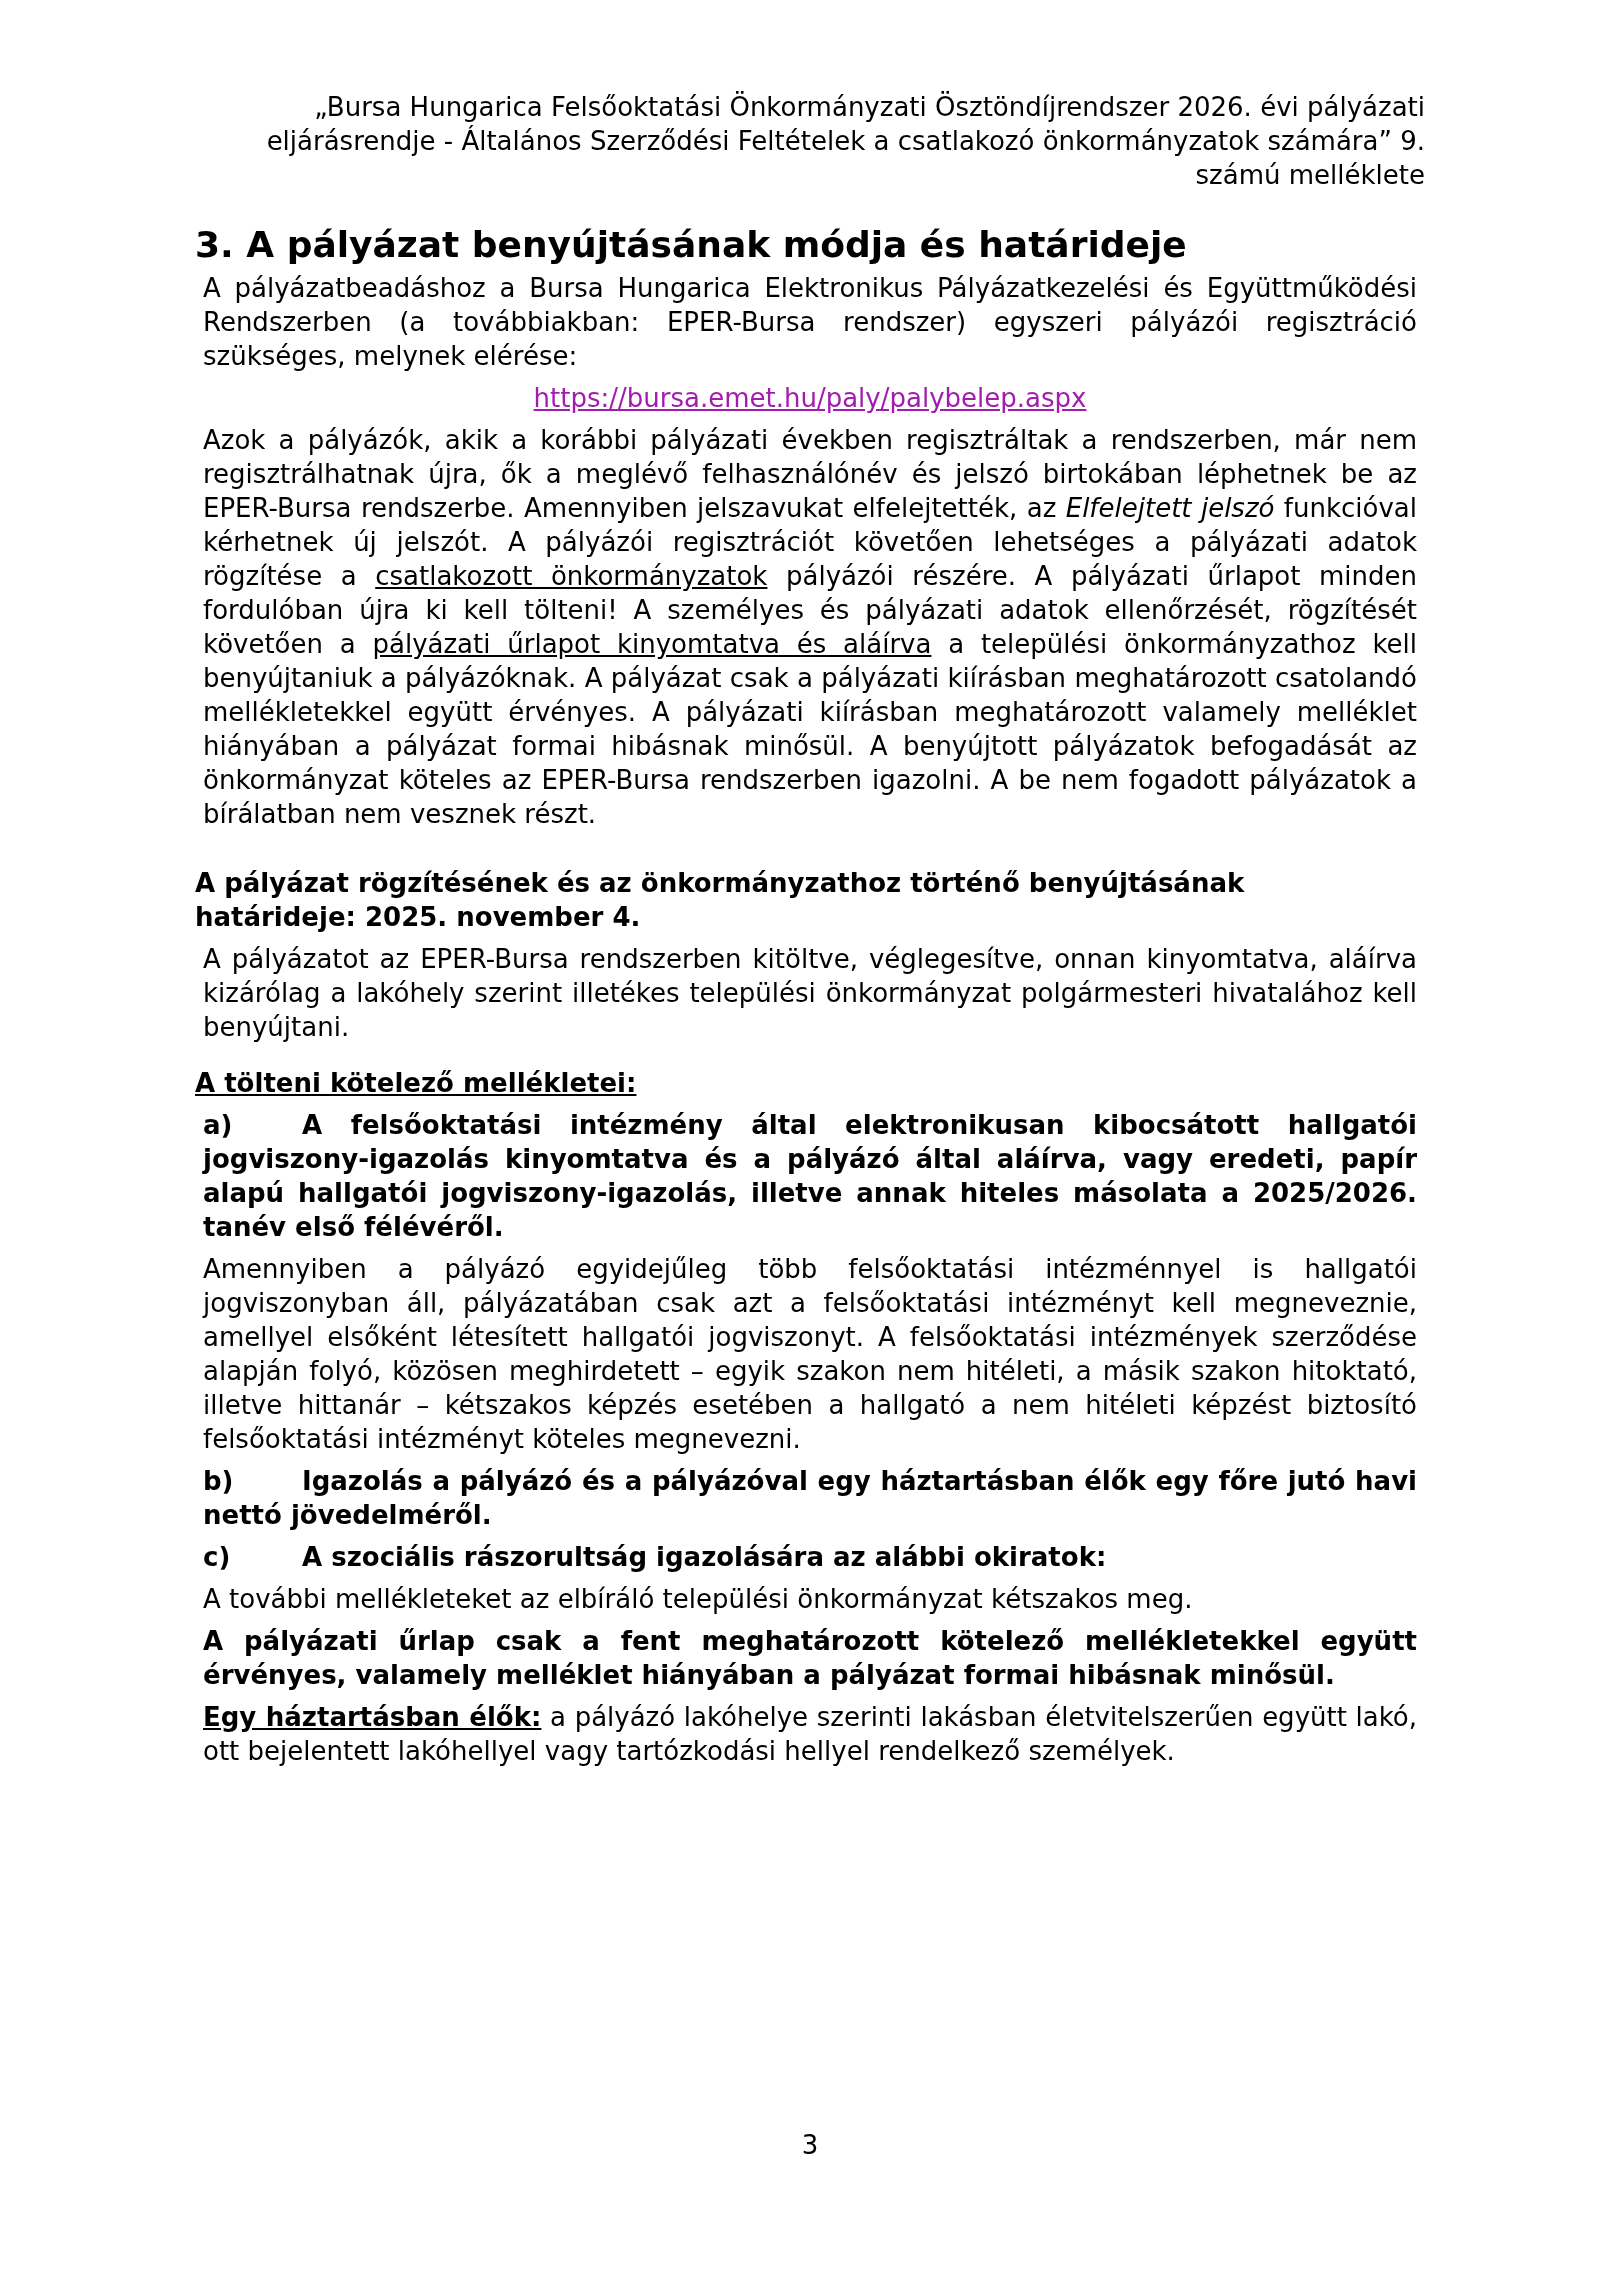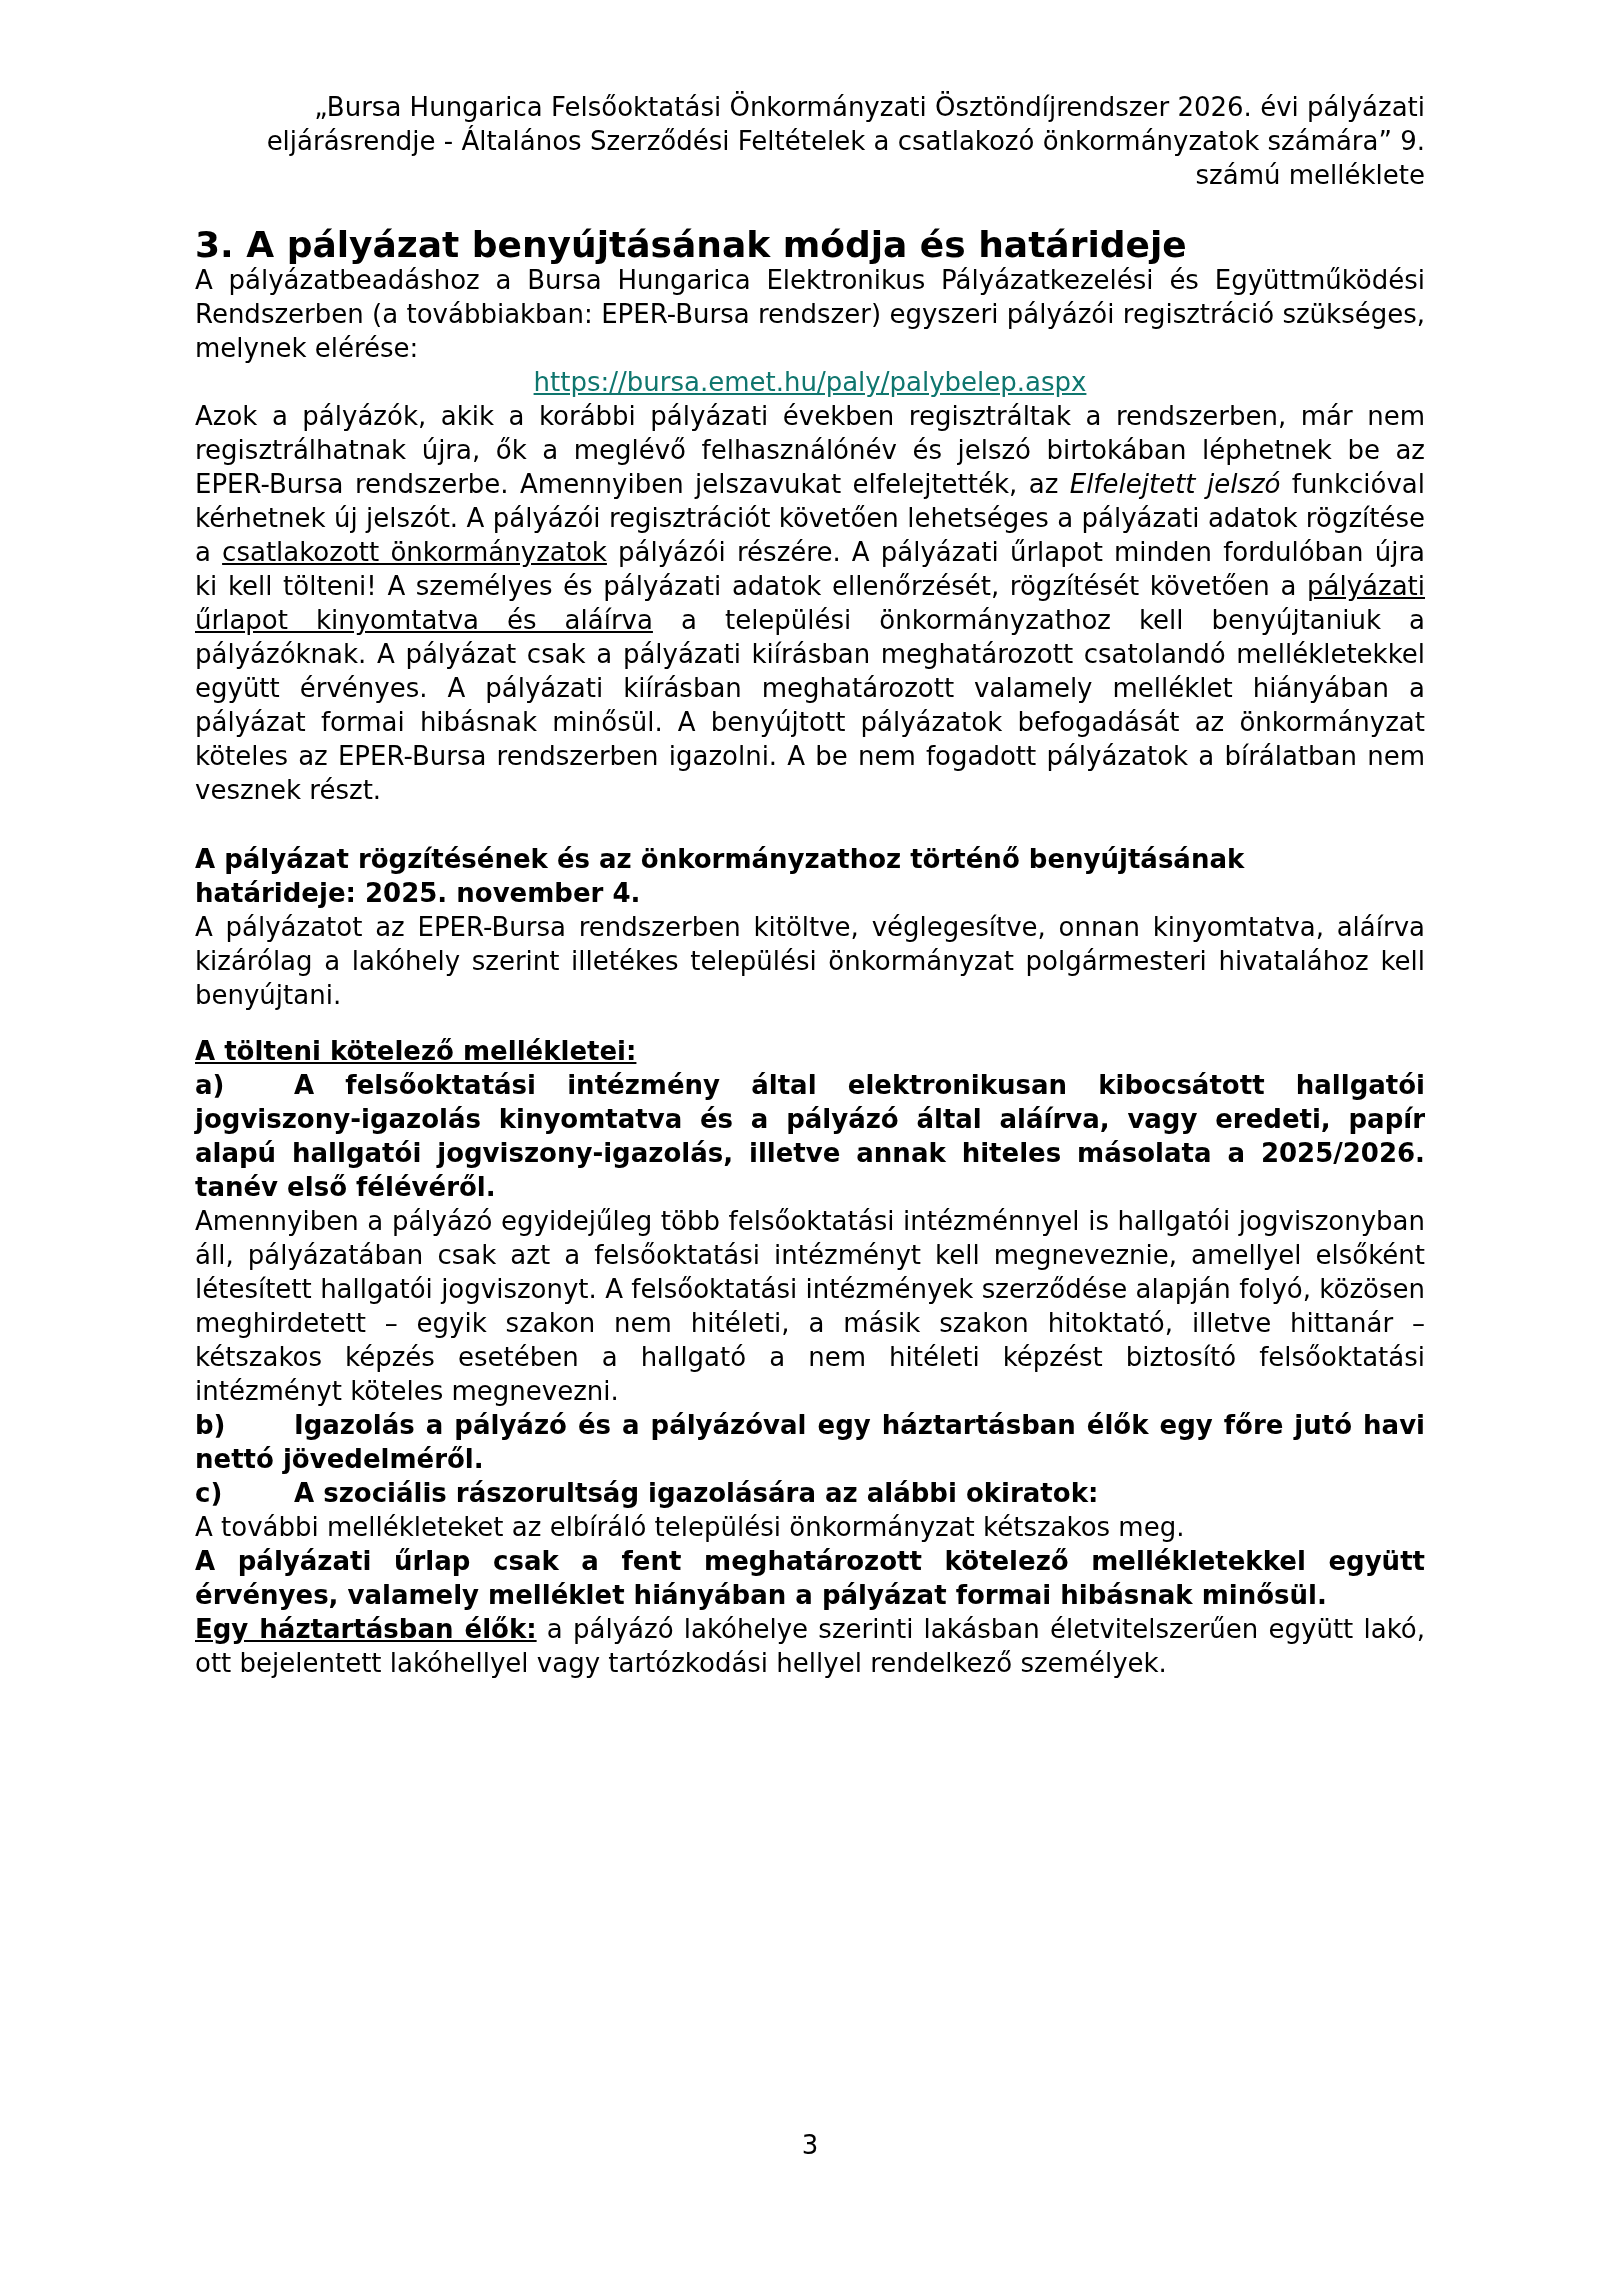--- a/index.html
+++ b/index.html
@@ -22,27 +22,27 @@
   .doc-header {
     text-align: right;
   }
   .section-heading {
     margin: 35px 0 0 0;
     font-size: 36px;
     line-height: 36px;
     font-weight: bold;
   }
   p.para {
-    margin: 0;
+    margin: 8px;
     text-align: justify;
   }
   .intro-para      { margin-top: 31px; }
   .link-line       { text-align: center; }
   .link-line a {
-    color: #0f766e;
+    color: #a21caf;
     text-decoration: underline;
   }
   .registration-para { margin-top: 52px; }
   .deadline-heading {
     margin-top: 35px;
     text-align: left;
     font-weight: bold;
   }
   .submission-para { margin-top: 37px; }
   .attachments-heading {

